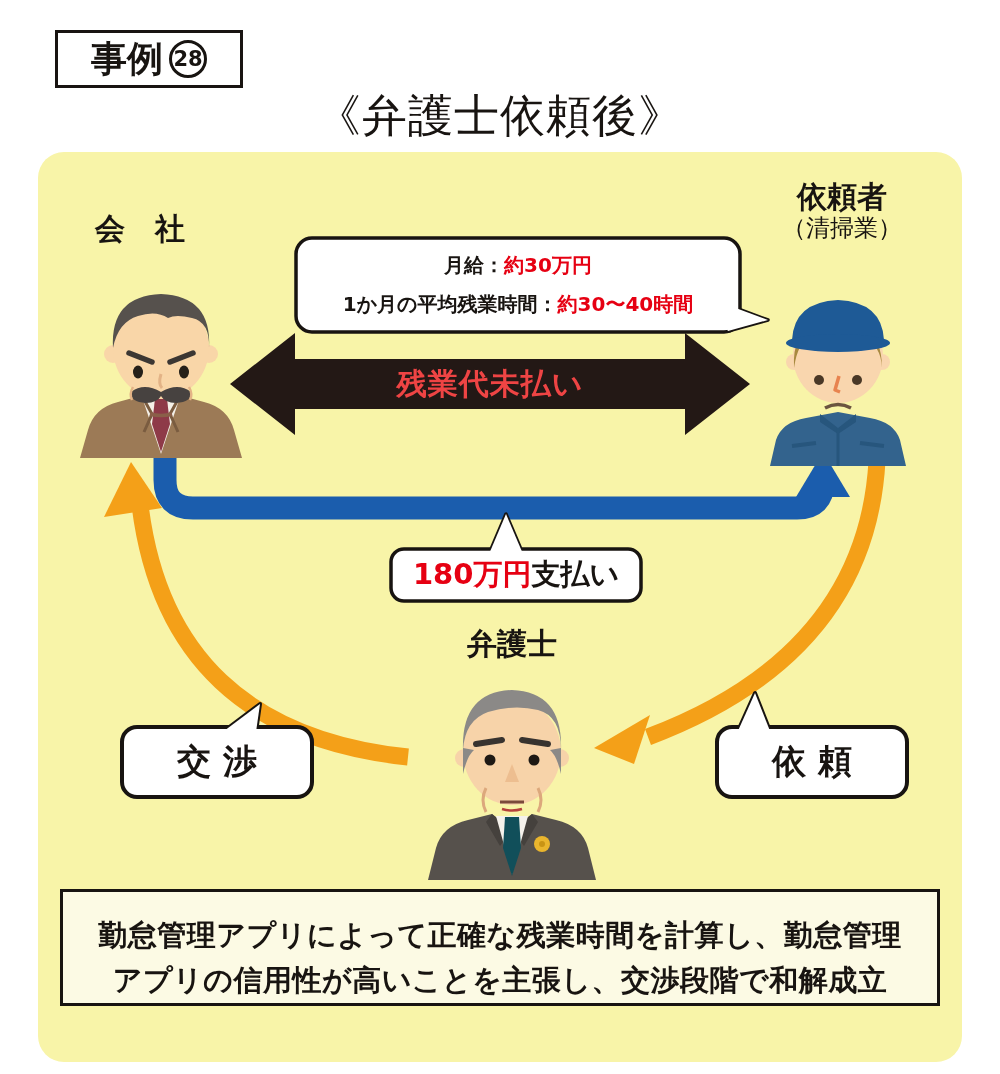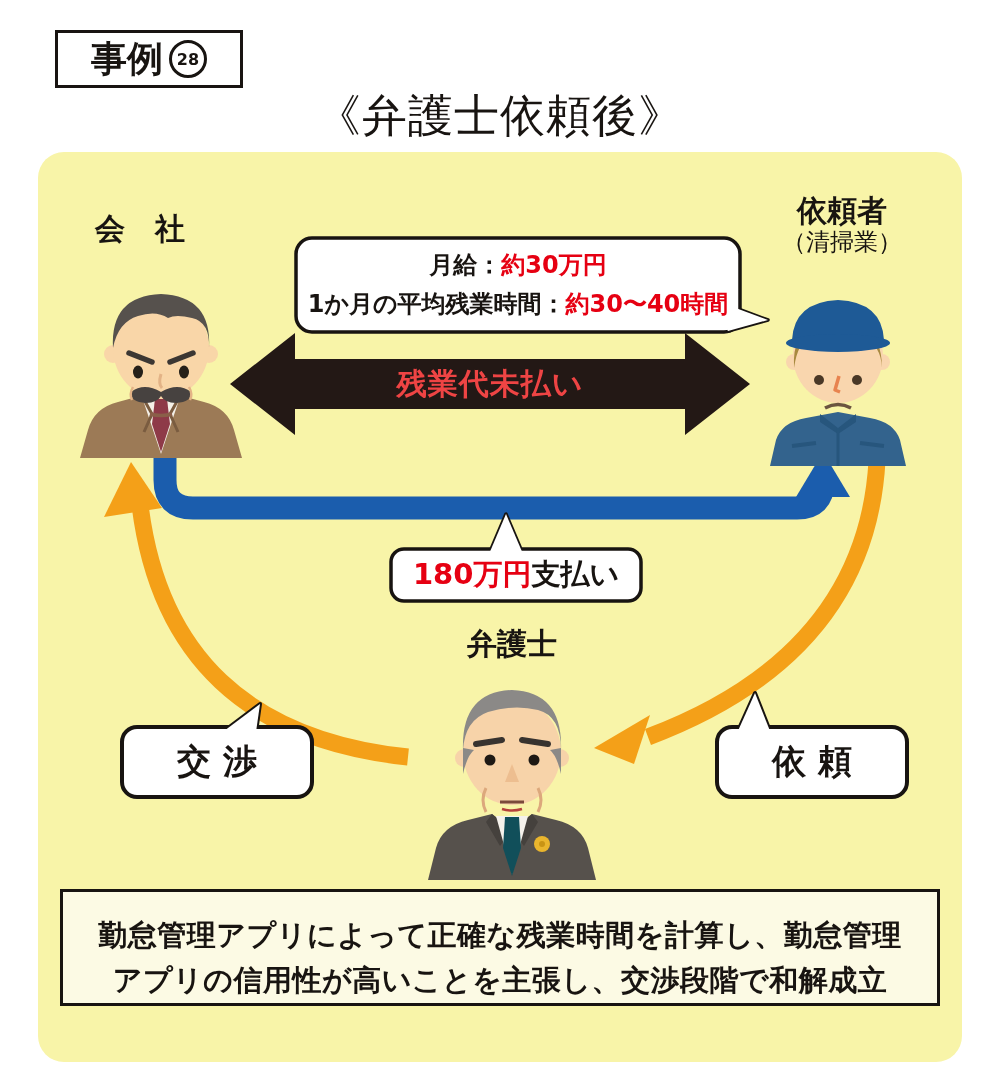--- a/index.html
+++ b/index.html
@@ -6,39 +6,39 @@
     --panel-bg:#F8F4A8; --summary-bg:#FCFAE4; --accent-red:#E60012;
     --arrow-black:#231815; --arrow-blue:#1B5DAD; --arrow-orange:#F4A018; --ink:#181411;
   }
   *{margin:0;padding:0;box-sizing:border-box}
   body{background:#fff;font-family:"DejaVu Sans","Liberation Sans",sans-serif;color:var(--ink)}
   .page{position:relative;width:1000px;height:1074px;background:#fff;overflow:hidden}
   .abs{position:absolute}
   .badge{left:55px;top:30px;width:188px;height:58px;border:3.5px solid var(--ink);background:#fff;
          display:flex;align-items:center;justify-content:center;gap:6px;font-weight:bold;font-size:36px}
   .badge .circ{display:flex;align-items:center;justify-content:center;width:38px;height:38px;
-         border:3px solid var(--ink);border-radius:50%;font-size:16px;font-weight:bold}
+         border:3px solid var(--ink);border-radius:50%;font-size:21px;font-weight:bold}
   .title{left:0;top:86px;width:100%;text-align:center;font-size:45px;font-weight:normal;letter-spacing:1px}
   .panel{left:38px;top:152px;width:924px;height:910px;background:var(--panel-bg);border-radius:26px}
   svg.layer{left:0;top:0;width:1000px;height:1074px;pointer-events:none}
   .actor-label{font-weight:bold;font-size:30px;line-height:1.15;text-align:center}
   .actor-sub{font-size:24px;font-weight:normal}
   .txt{display:flex;align-items:center;justify-content:center;font-weight:bold}
-  .salary-text{left:298px;top:241px;width:440px;height:88px;flex-direction:column;font-size:24px;line-height:39px}
+  .salary-text{left:298px;top:241px;width:440px;height:88px;flex-direction:column;font-size:20px;line-height:39px}
   .red{color:var(--accent-red)}
   .unpaid-label{left:300px;top:359px;width:380px;height:50px;color:#ef4444;font-size:30px;letter-spacing:1px}
   .payment-text{left:391px;top:549px;width:250px;height:52px;font-size:29px}
   .lawyer-label{left:418px;top:624px;width:188px;text-align:center;font-size:30px;font-weight:bold}
   .nego-text{left:122px;top:727px;width:190px;height:70px;font-size:34px}
   .req-text{left:717px;top:727px;width:190px;height:70px;font-size:34px}
   .summary{left:60px;top:889px;width:880px;height:117px;background:var(--summary-bg);border:3px solid var(--ink);
            display:flex;flex-direction:column;align-items:center;justify-content:flex-end;
            font-size:29px;font-weight:bold;line-height:45px;letter-spacing:0.5px;text-align:center}
   .company-label{left:80px;top:212px;width:120px}
-  .client-label{left:772px;top:194px;width:140px}
+  .client-label{left:772px;top:180px;width:140px}
 </style>
 </head>
 <body>
 
 <div class="page">
 
   <div class="abs badge">
     <span>事例</span>
     <span class="circ">28</span>
   </div>

